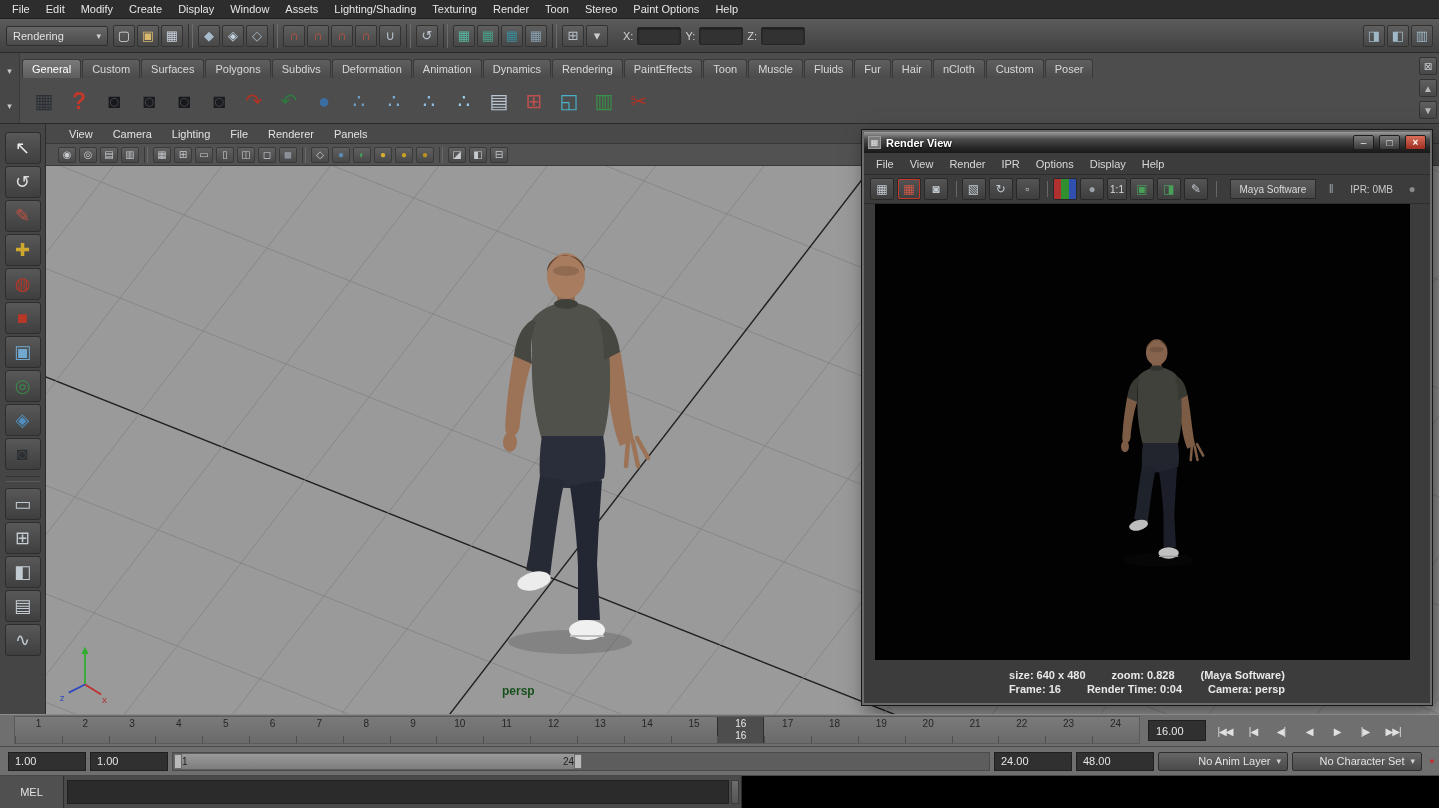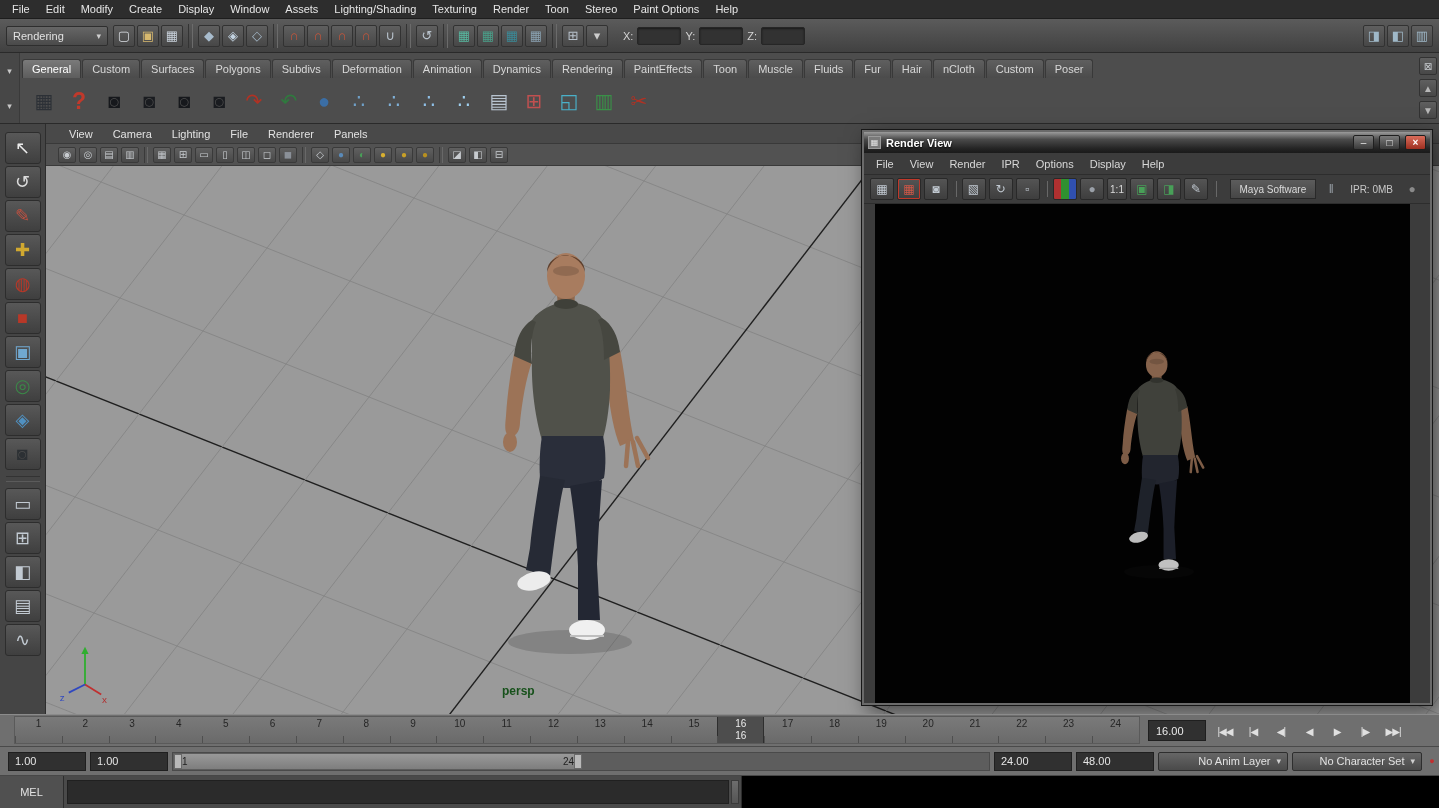--- a/index.html
+++ b/index.html
@@ -412,20 +412,32 @@
       <span class="rv-text" data-label="IPR: 0MB">IPR: 0MB</span>
       <span class="rvicon flat" style="color: rgb(138, 138, 138);">●</span>
     </div>
   <div class="rv-canvas">
     <div class="rv-charwrap">
       <svg viewBox="0 0 200 420">
           <use href="#char-sym" xlink:href="#char-sym" width="200" height="420"></use>
         </svg>
     </div>
   </div>
+  <div class="rv-status">
+    <div class="rv-line">
+      <span>size: 640 x 480</span>
+      <span>zoom: 0.828</span>
+      <span>(Maya Software)</span>
+    </div>
+    <div class="rv-line">
+      <span>Frame: 16</span>
+      <span>Render Time: 0:04</span>
+      <span>Camera: persp</span>
+    </div>
+  </div>
 </div>
 
 <div id="timeline">
   <div class="tl-track">
       <span class="tick-cell" data-label="1">1</span>
       <span class="tick-cell" data-label="2">2</span>
       <span class="tick-cell" data-label="3">3</span>
       <span class="tick-cell" data-label="4">4</span>
       <span class="tick-cell" data-label="5">5</span>
       <span class="tick-cell" data-label="6">6</span>

